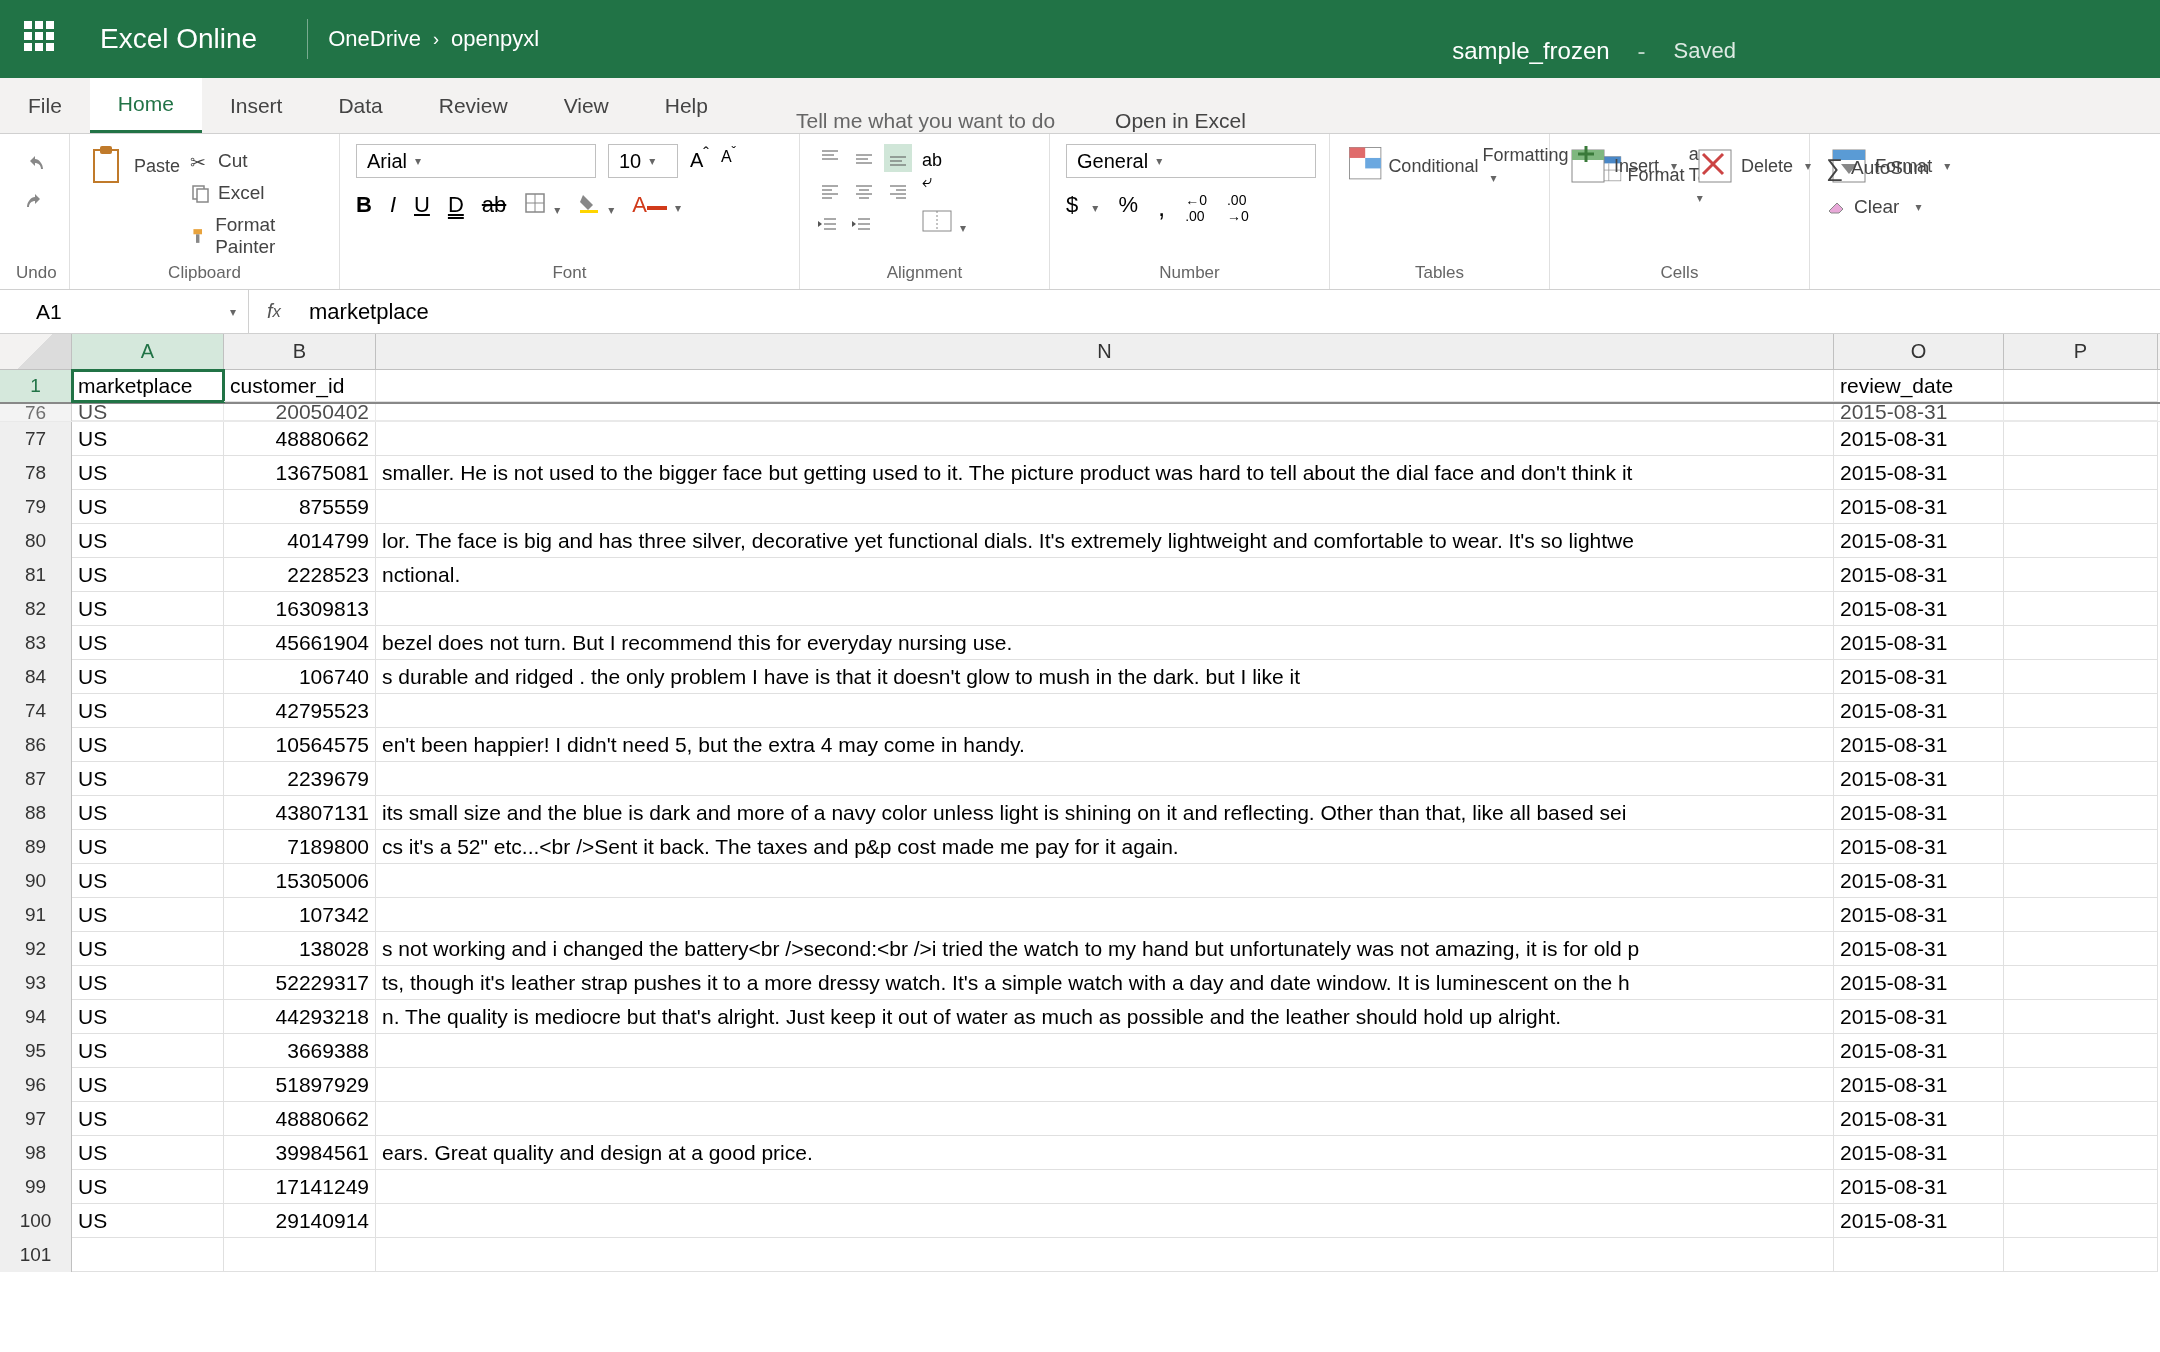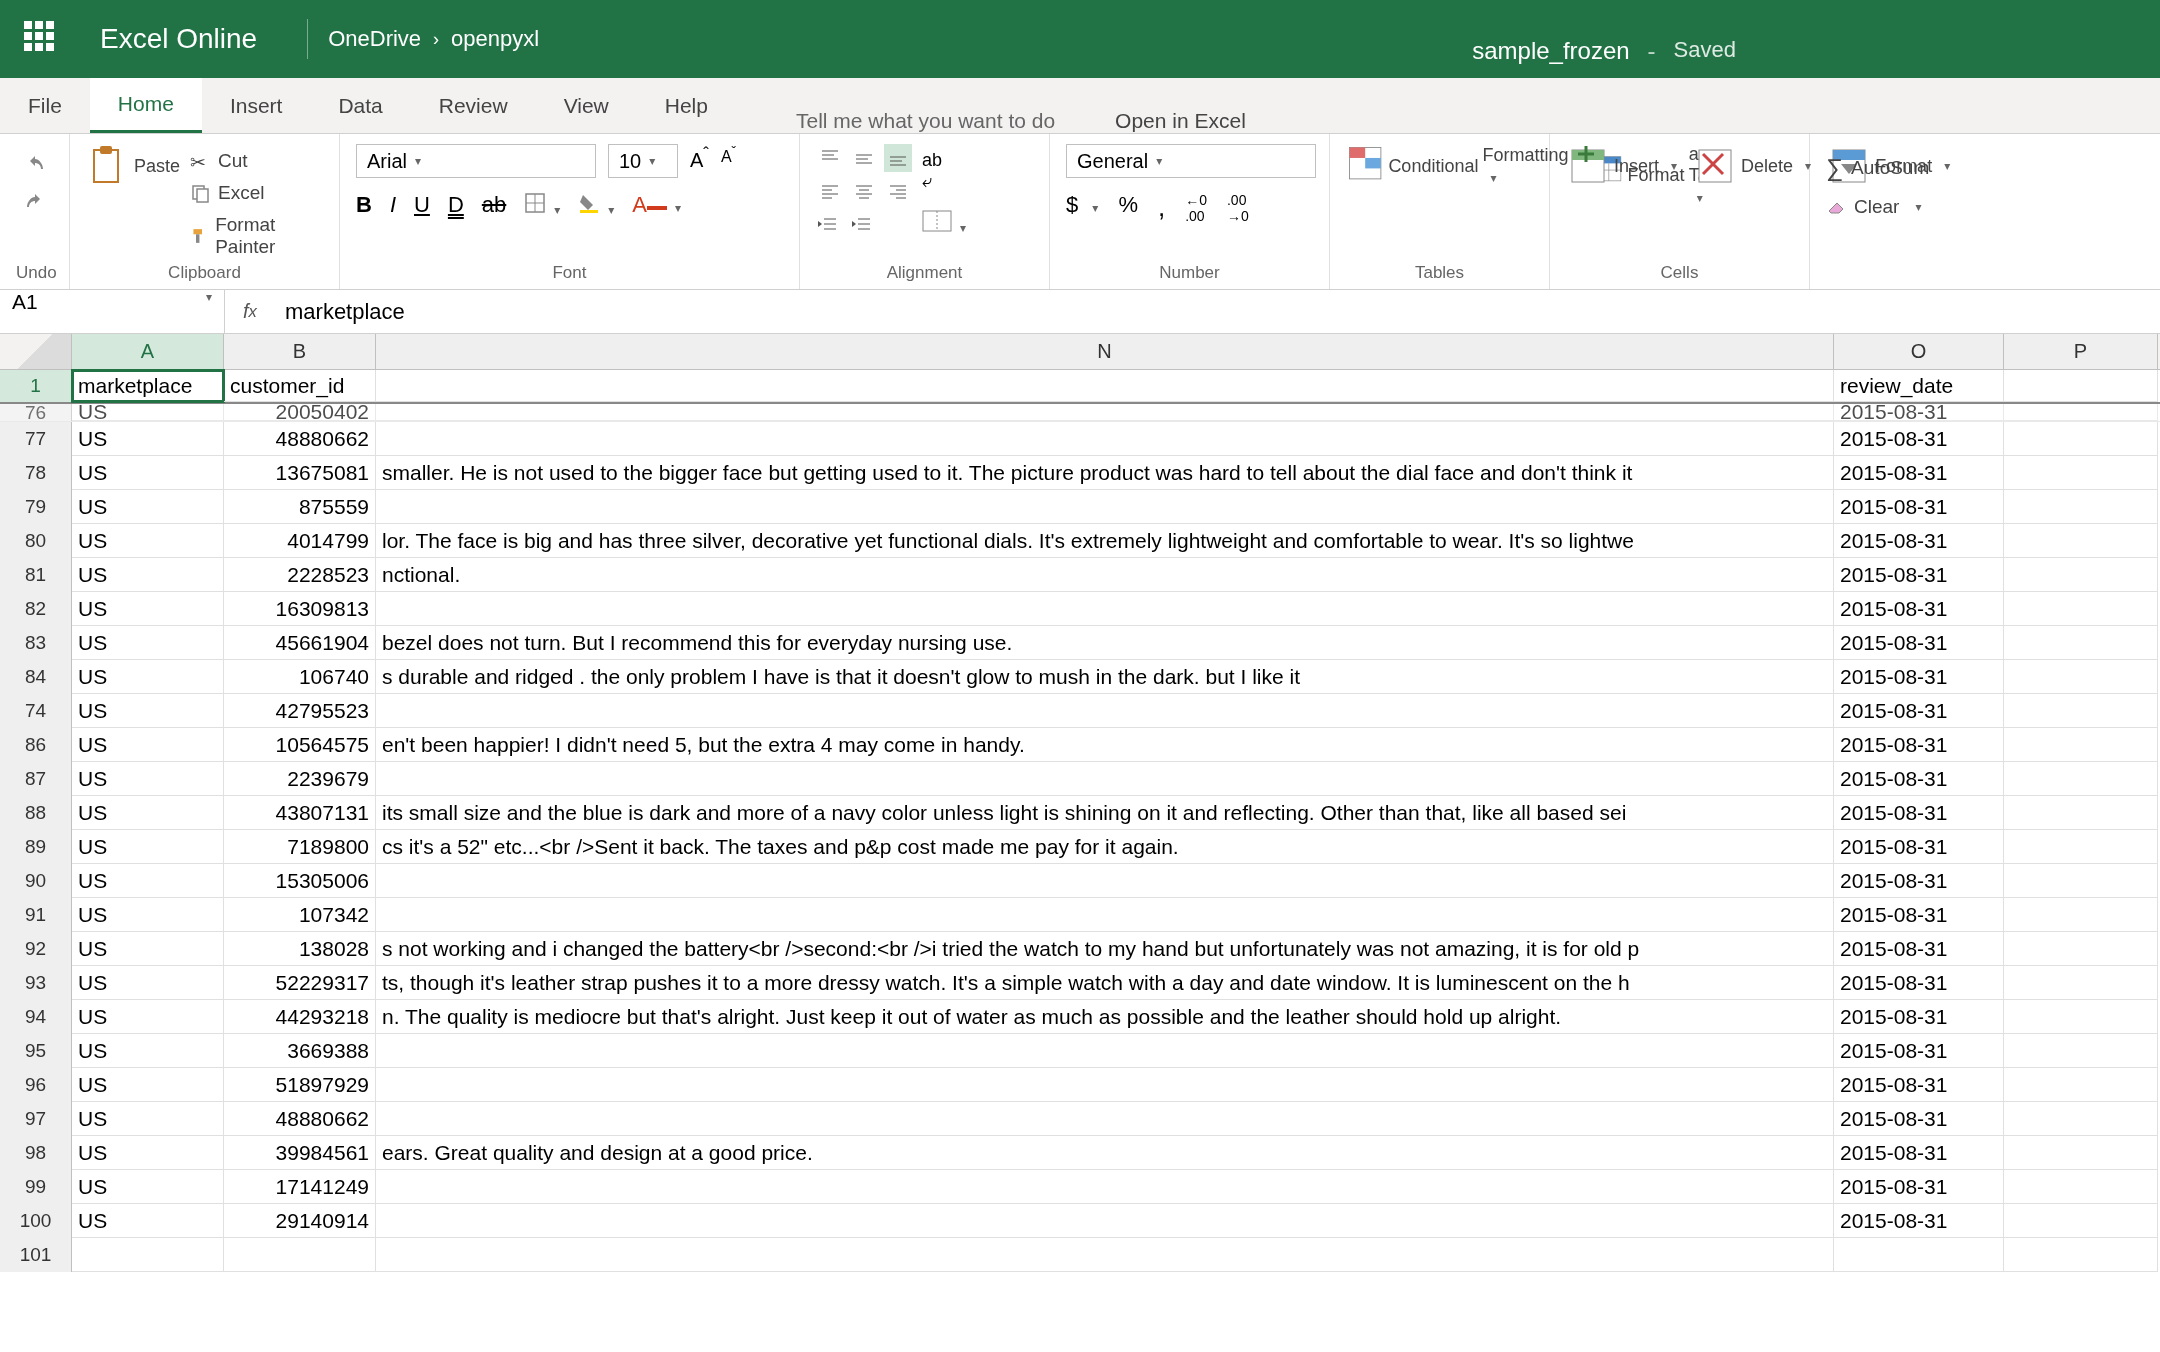--- a/index.html
+++ b/index.html
@@ -6,21 +6,21 @@
 body { font-family: "Segoe UI", Arial, sans-serif; font-size: 14px; background: #fff; overflow: hidden; width: 2160px; height: 1352px; }
 
 
 .header-bar { background: #217346; color: #fff; height: 78px; display: flex; align-items: center; padding: 0 24px; }
 .waffle { width: 36px; height: 36px; display: grid; grid-template-columns: repeat(3, 8px); grid-template-rows: repeat(3, 8px); gap: 3px; margin-right: 40px; cursor: pointer; }
 .waffle span { background: #fff; }
 .app-title { font-size: 28px; font-weight: 400; margin-right: 30px; }
 .divider-v { width: 1px; height: 40px; background: rgba(255,255,255,0.4); margin: 0 20px; }
 .breadcrumb { font-size: 22px; display: flex; align-items: center; gap: 12px; }
 .chev { font-size: 18px; }
-.doc-name-wrap { margin-left: auto; display: flex; align-items: flex-start; gap: 18px; font-size: 24px; margin-right: 400px; margin-top: 24px; }
+.doc-name-wrap { margin-left: auto; display: flex; align-items: center; gap: 28px; font-size: 24px; margin-right: 400px; margin-top: 24px; }
 .doc-dash { color: rgba(255,255,255,0.7); }
 .saved { color: rgba(255,255,255,0.85); font-size: 22px; }
 
 
 .tab-row { display: flex; align-items: flex-end; height: 56px; border-bottom: 1px solid #d0d0d0; background: #f3f2f1; padding-left: 0; }
 .tab { padding: 0 28px; height: 100%; display: flex; align-items: center; font-size: 21px; color: #444; cursor: pointer; }
 .tab.active { background: #fff; color: #217346; border-bottom: 3px solid #217346; font-weight: 400; }
 .tellme { margin-left: 60px; color: #666; font-size: 21px; }
 .open-excel { margin-left: 60px; color: #444; font-size: 21px; cursor: pointer; }
 
@@ -41,21 +41,21 @@
 .dd-caret { font-size: 12px; color: #666; margin-left: 8px; }
 .btn-row { display: flex; gap: 12px; align-items: flex-start; }
 .ribbon-sub { display: flex; flex-direction: column; gap: 10px; }
 
 .align-grid { display: grid; grid-template-columns: repeat(3,28px); grid-template-rows: repeat(2,28px); gap: 6px; }
 .align-cell { border: none; display:flex; align-items:center; justify-content:center; cursor:pointer; }
 .align-cell.sel { background: #d0e6d8; }
 
 
 .formula-row { display: flex; align-items: center; height: 44px; border-bottom: 1px solid #d0d0d0; }
-.name-box { width: 225px; border-right: 1px solid #d0d0d0; height: 100%; display: flex; align-items: flex-start; padding: 0 12px; font-size: 21px; }
+.name-box { width: 225px; border-right: 1px solid #d0d0d0; height: 100%; display: flex; align-items: center; padding: 0 12px; font-size: 21px; margin-left: 24px; }
 .name-box .dd-caret { margin-left: auto; }
 .fx-ico { width: 50px; display:flex; align-items:center; justify-content:center; font-style: italic; font-size: 20px; color:#555; }
 .formula-content { flex: 1; padding: 0 10px; font-size: 22px; }
 
 
 .grid-wrap { display: flex; flex-direction: column; }
 .col-headers { display: flex; height: 36px; background: #f3f2f1; border-bottom: 1px solid #c0c0c0; }
 .corner { width: 72px; background: linear-gradient(135deg, #f3f2f1 50%, #dcdcdc 50%); border-right: 1px solid #c0c0c0; }
 .col-h { border-right: 1px solid #c0c0c0; display:flex; align-items:center; justify-content:center; font-size: 20px; color: #333; background:#efefef; }
 .col-h.colA { width: 152px; }

